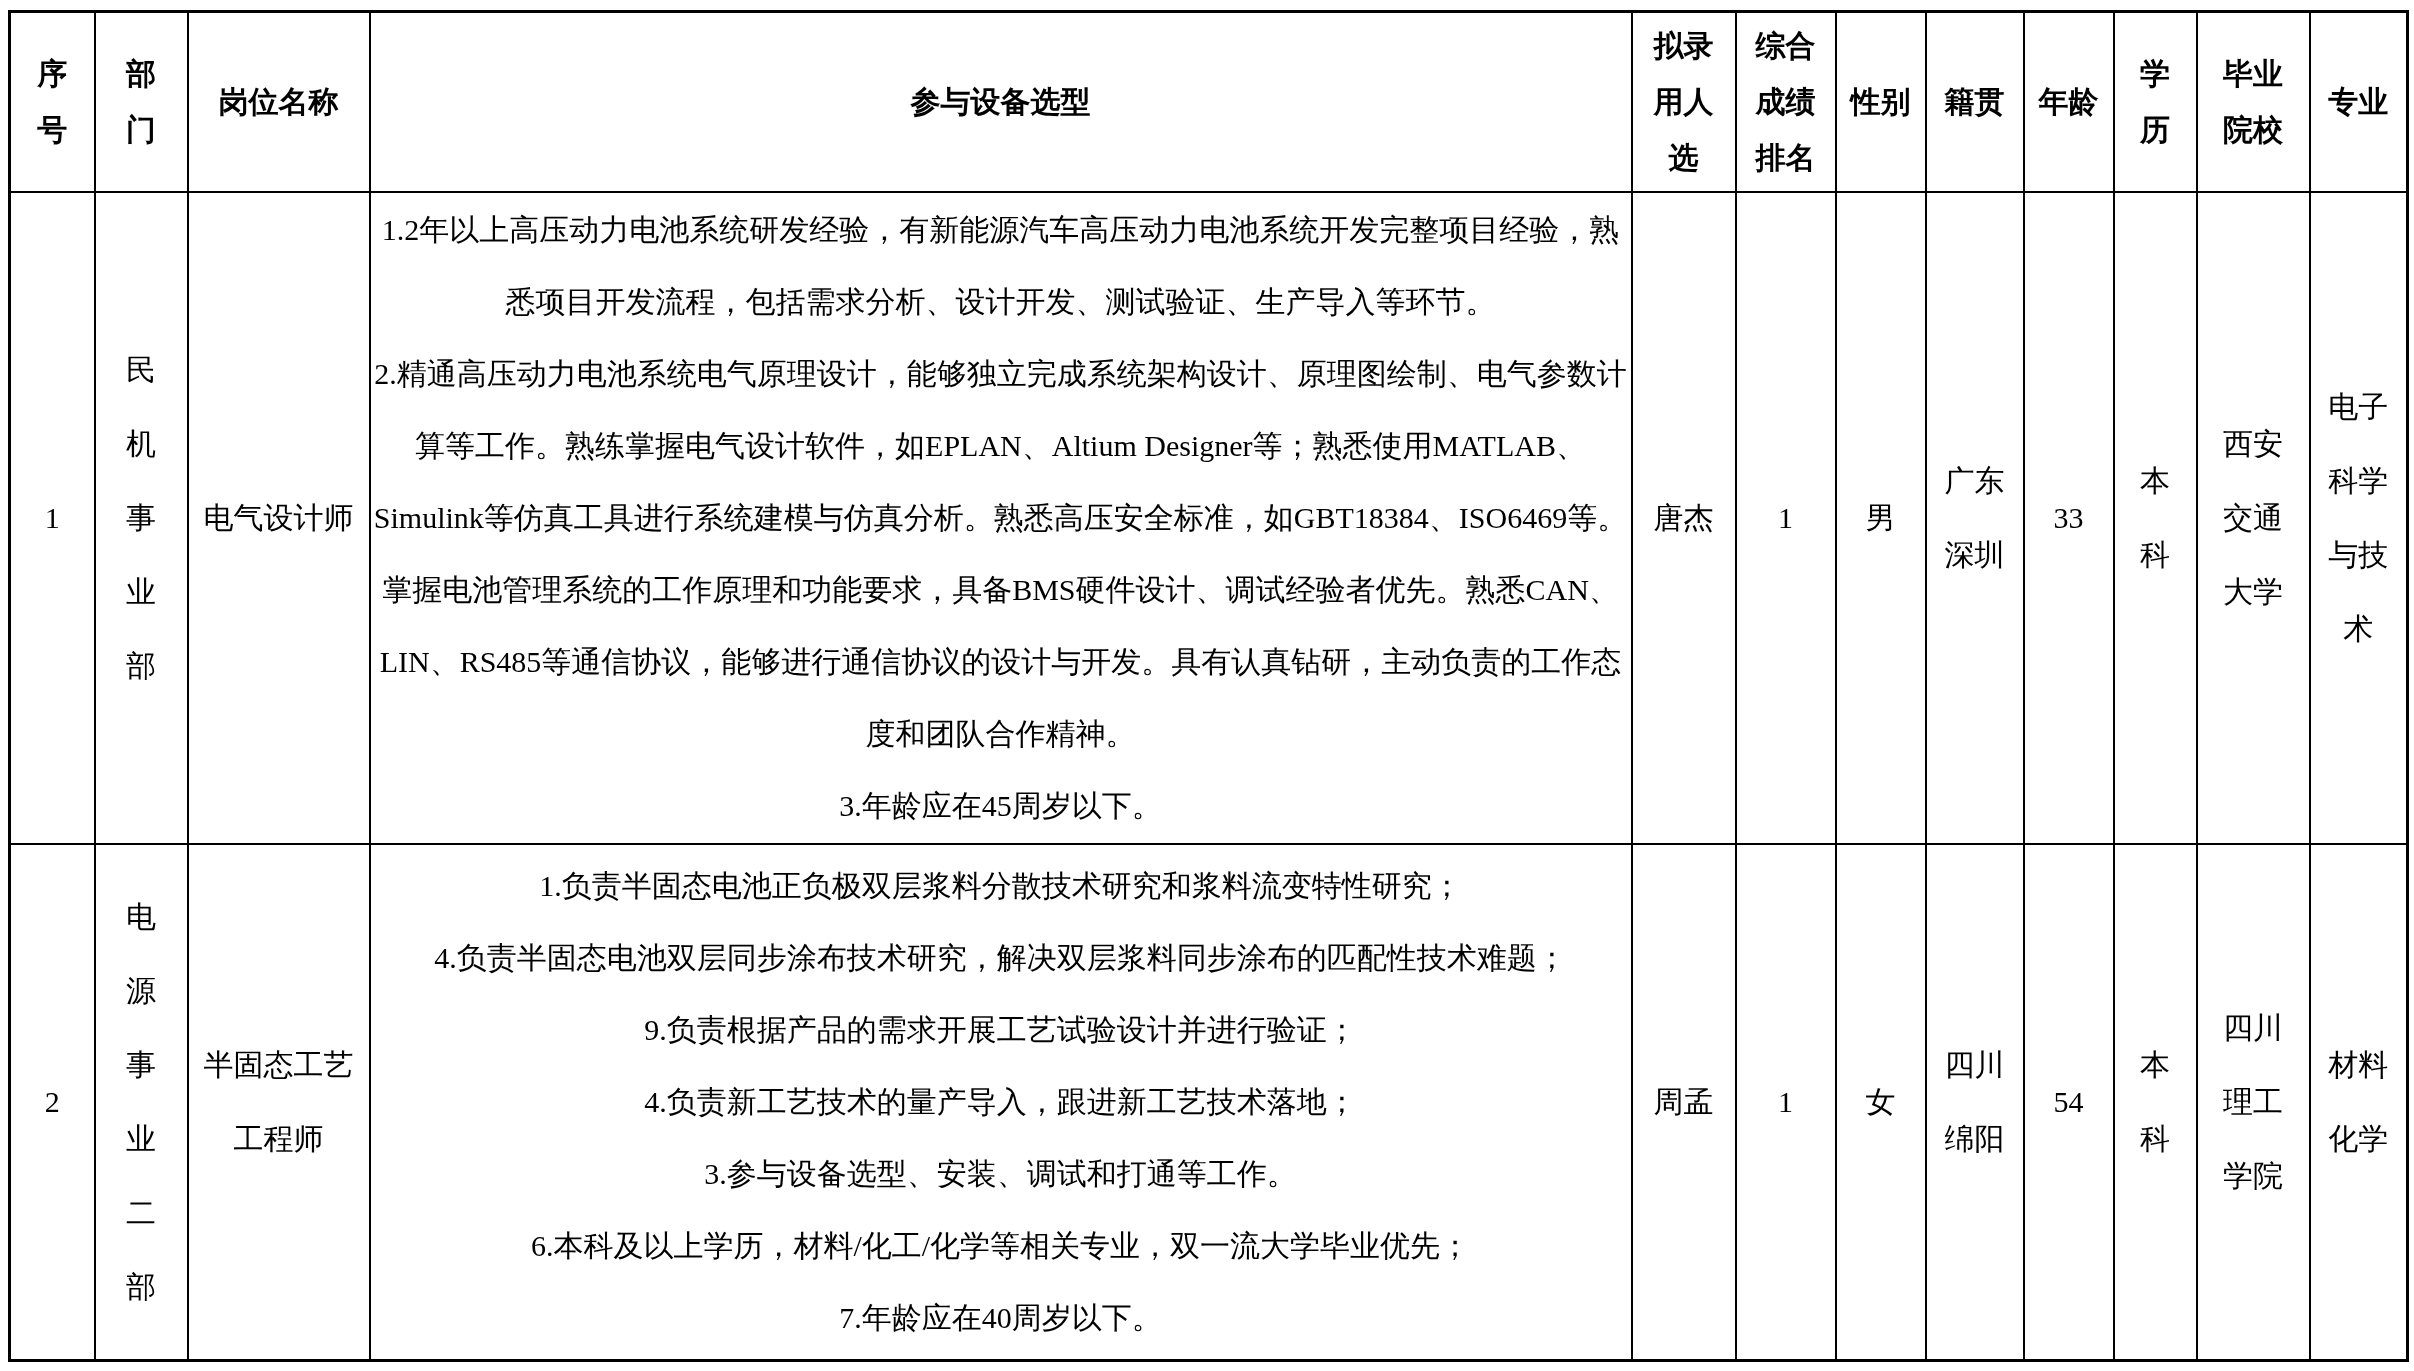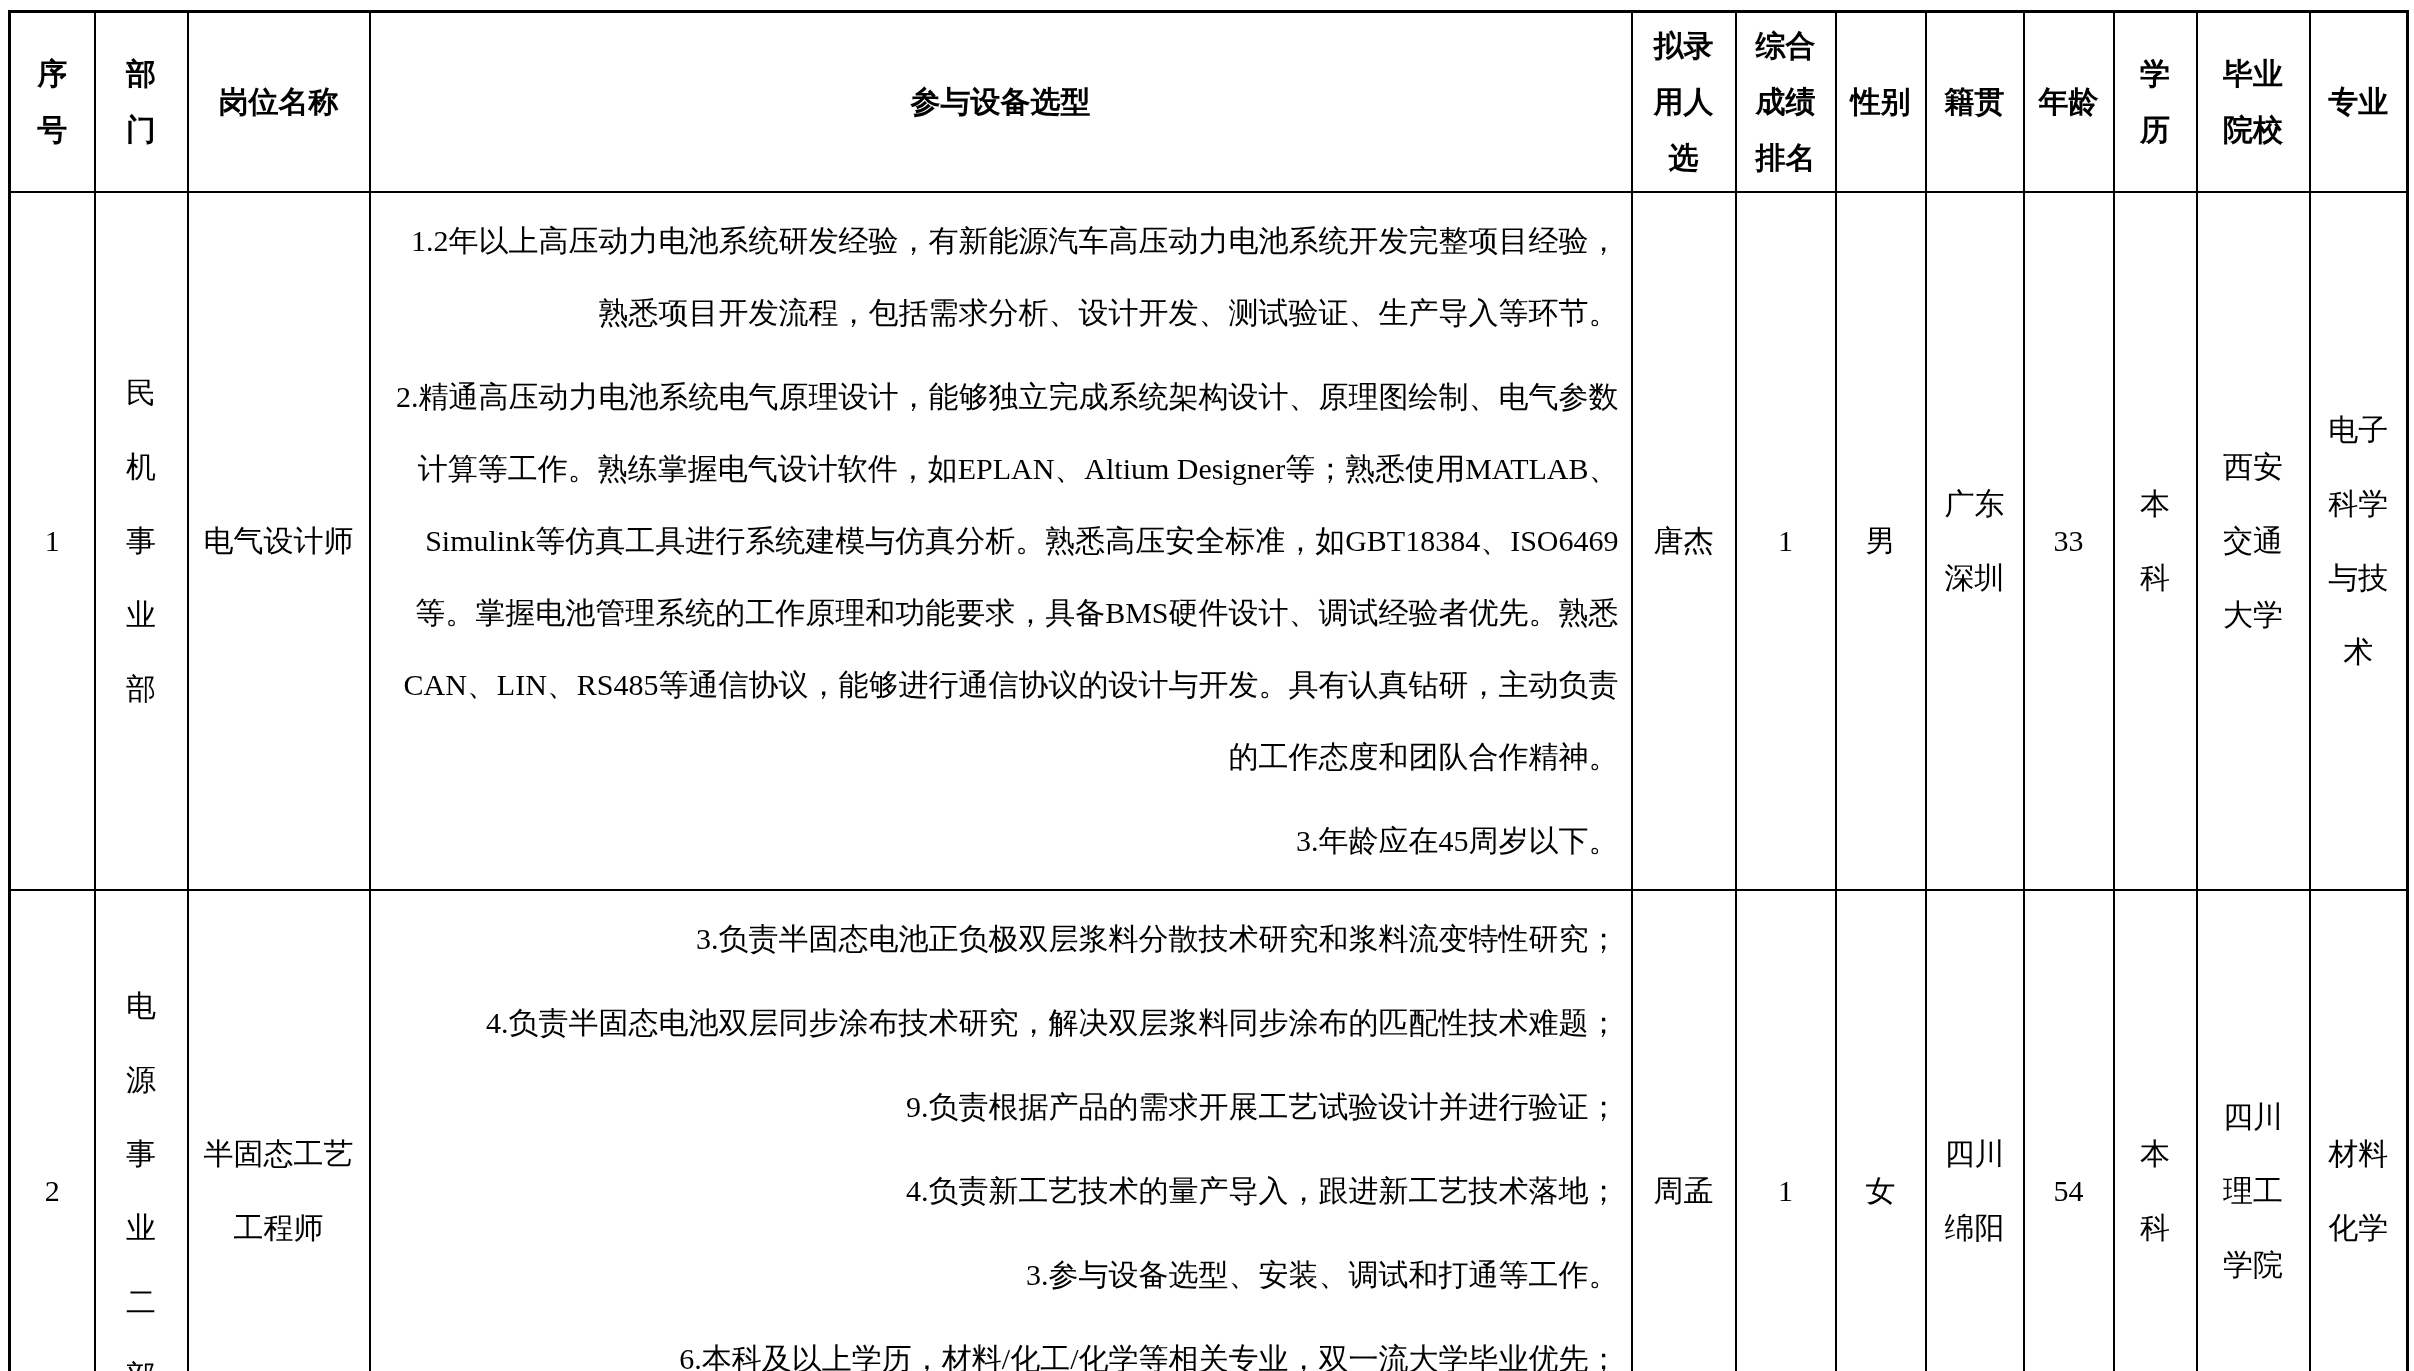--- a/index.html
+++ b/index.html
@@ -49,23 +49,23 @@
     line-height: 74px;
     white-space: pre-line;
   }
   td.req {
     text-align: left;
     vertical-align: middle;
     padding: 0 16px 0 14px;
     white-space: normal;
   }
   td.req p {
-    margin: 12px;
+    margin: 0;
     line-height: 72px;
-    text-align: right;
+    text-align: center;
   }
 </style>
 </head>
 <body>
 
 <div class="sheet">
   <table class="roster">
     <colgroup>
       <col style="width:85px">
       <col style="width:93px">
@@ -138,21 +138,21 @@
         <td>2</td>
         <td>电
 源
 事
 业
 二
 部</td>
         <td>半固态工艺
 工程师</td>
         <td class="req">
-            <p>3.负责半固态电池正负极双层浆料分散技术研究和浆料流变特性研究；</p>
+            <p>1.负责半固态电池正负极双层浆料分散技术研究和浆料流变特性研究；</p>
             <p>4.负责半固态电池双层同步涂布技术研究，解决双层浆料同步涂布的匹配性技术难题；</p>
             <p>9.负责根据产品的需求开展工艺试验设计并进行验证；</p>
             <p>4.负责新工艺技术的量产导入，跟进新工艺技术落地；</p>
             <p>3.参与设备选型、安装、调试和打通等工作。</p>
             <p>6.本科及以上学历，材料/化工/化学等相关专业，双一流大学毕业优先；</p>
             <p>7.年龄应在40周岁以下。</p>
           </td>
         <td>周孟</td>
         <td>1</td>
         <td>女</td>

